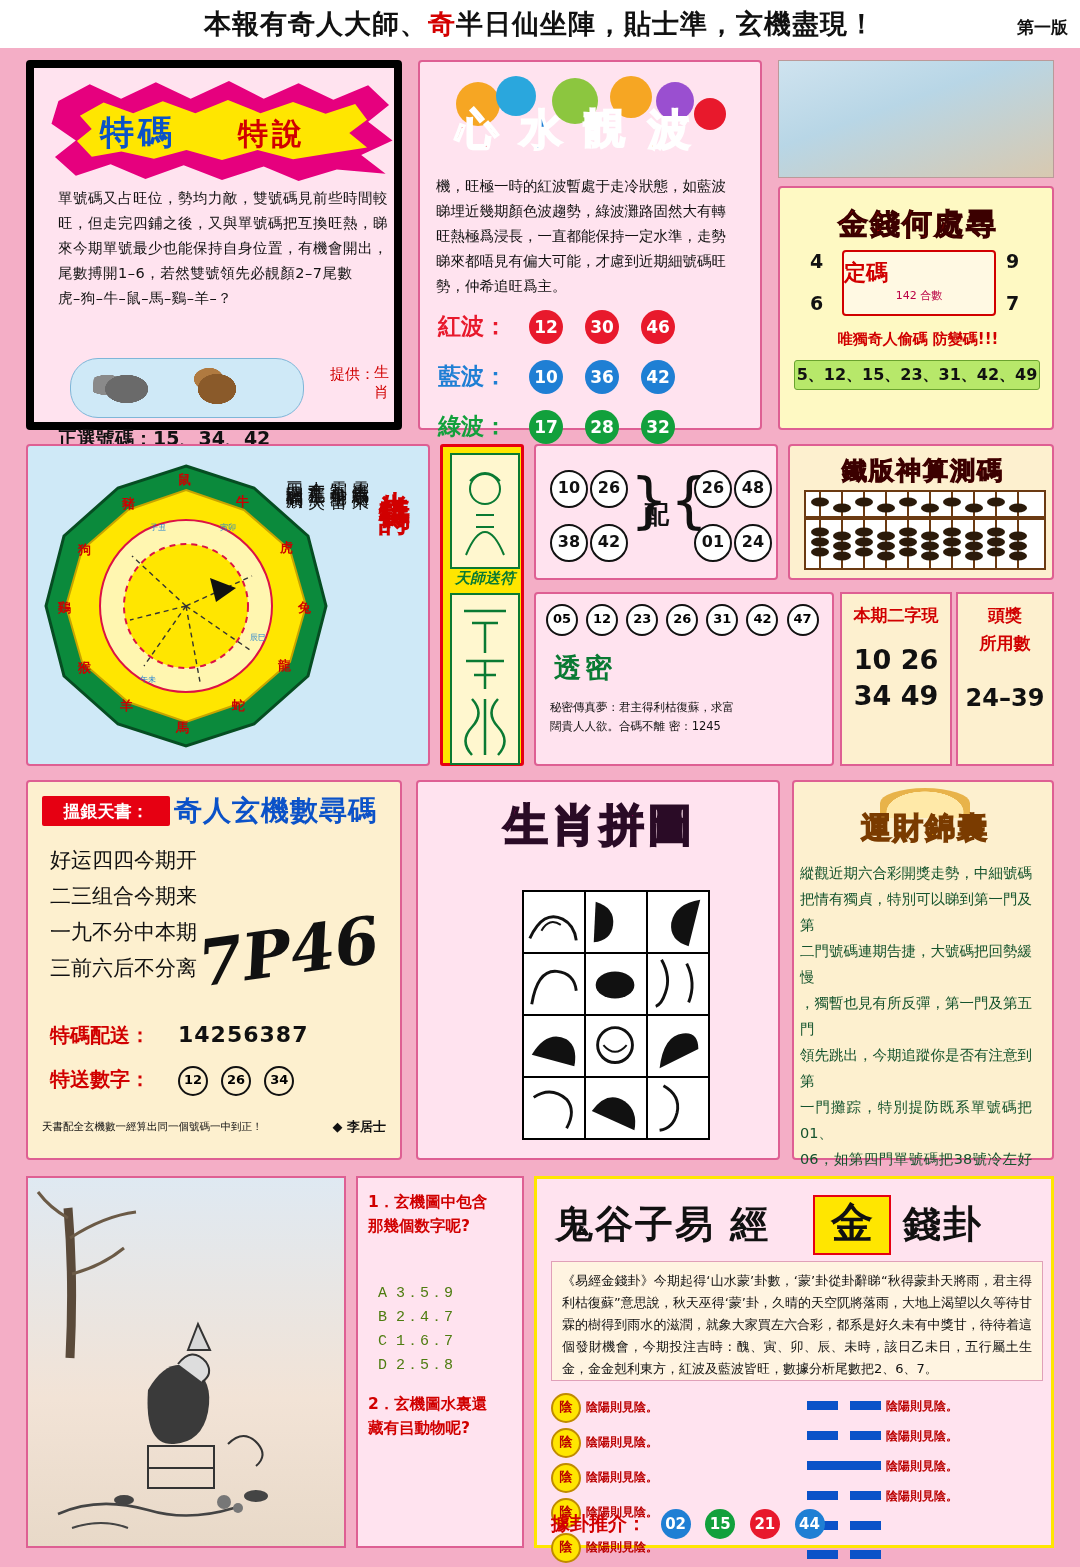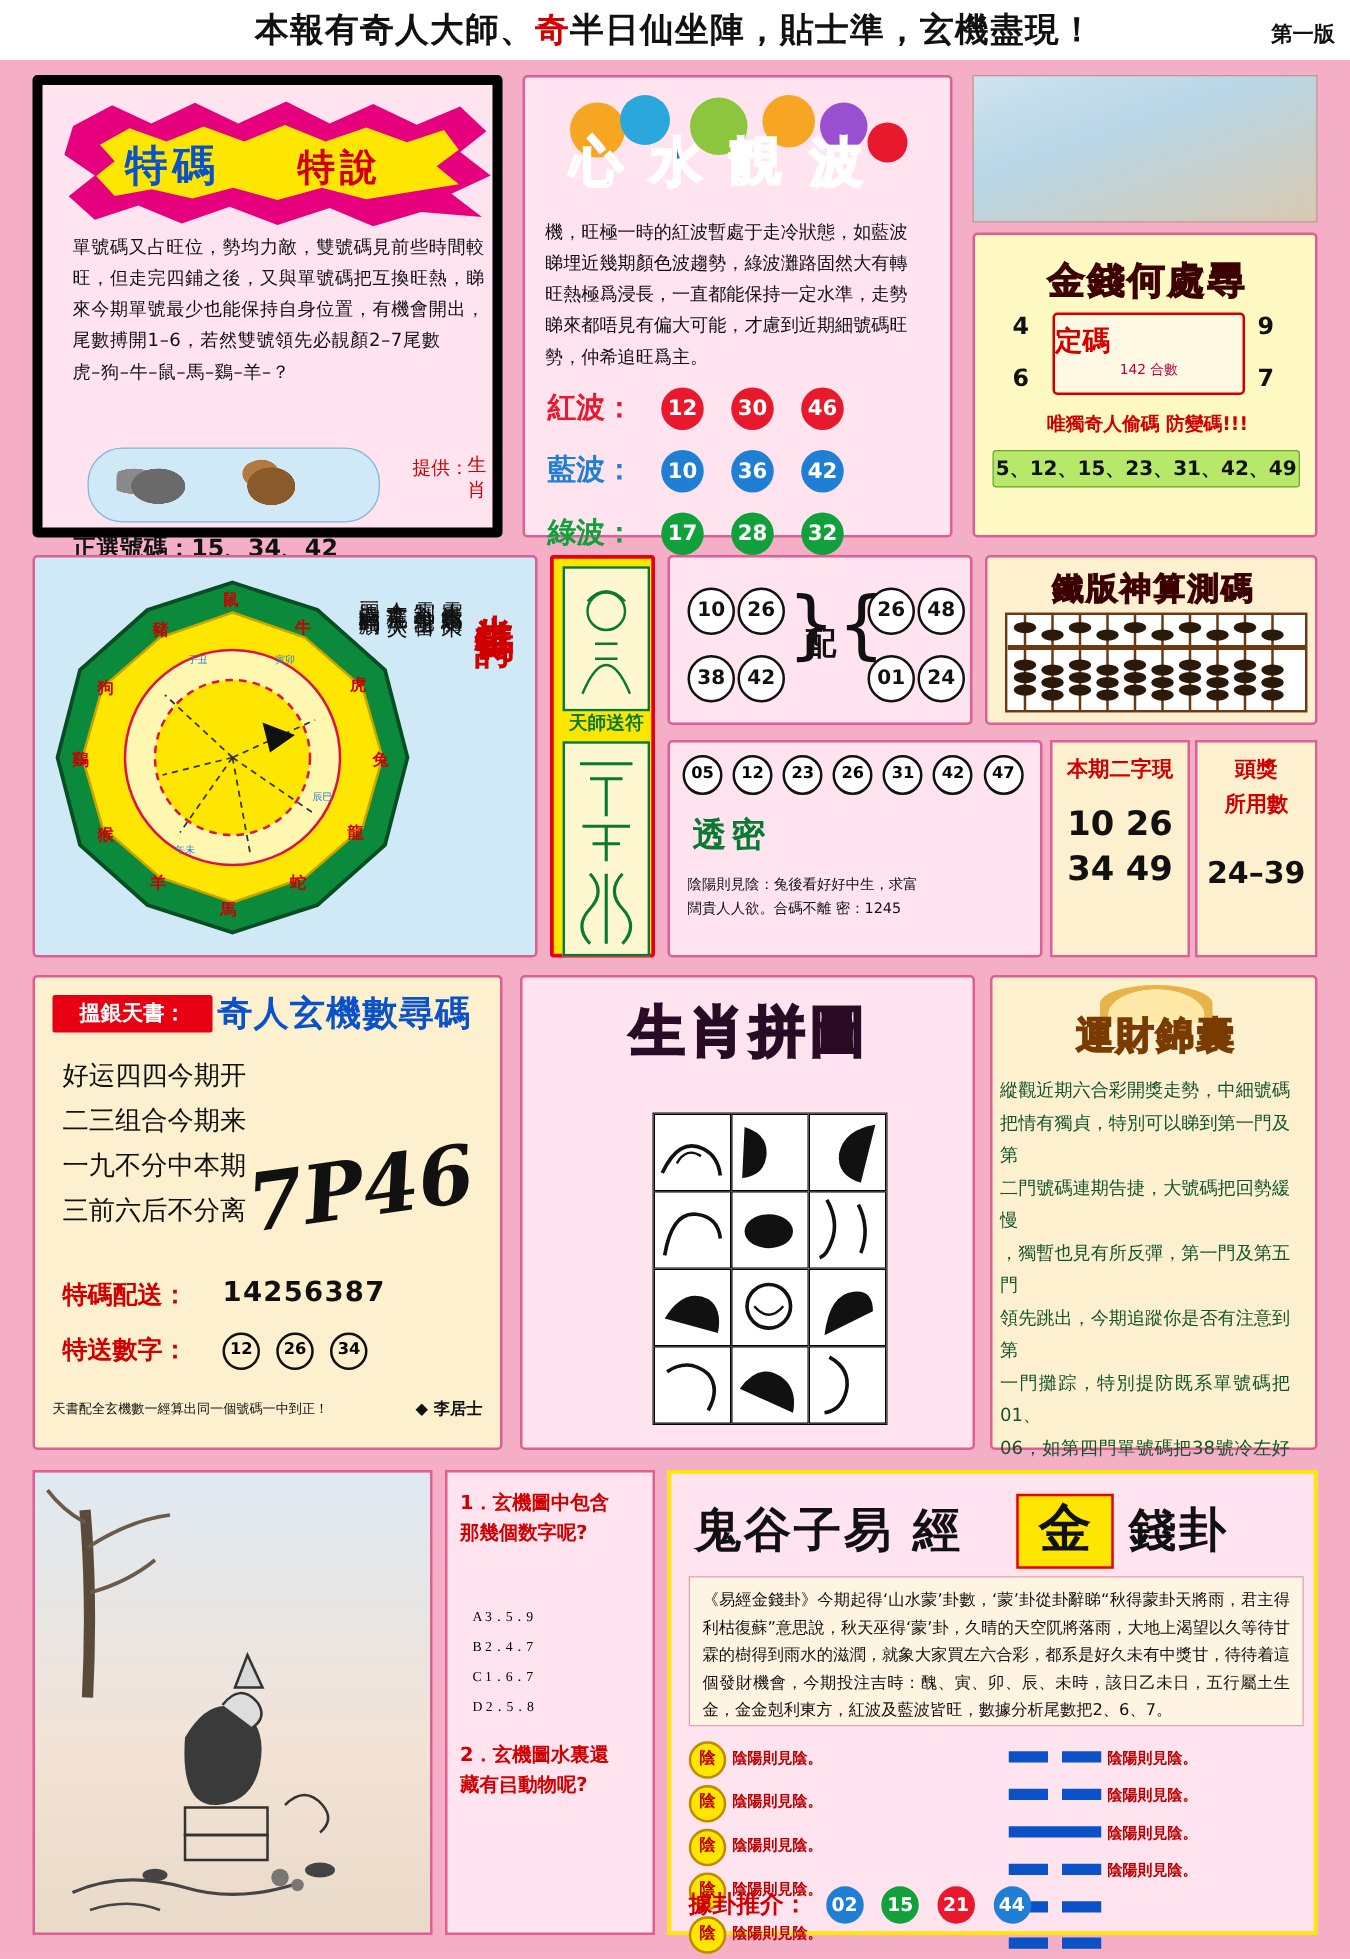--- a/index.html
+++ b/index.html
@@ -77,21 +77,21 @@
   .jq-box .sub{position:absolute;left:0;top:36px;width:150px;text-align:center;font-size:11px;color:#b04;}
   .jq-n{position:absolute;font-size:19px;font-weight:bold;color:#111;}
   .jq-warn{position:absolute;left:0;top:142px;width:276px;text-align:center;font-size:15px;font-weight:bold;color:#d10000;}
   .jq-nums{position:absolute;left:14px;top:172px;width:244px;height:28px;background:#b7e86a;border:1px solid #6aa32e;border-radius:3px;text-align:center;font-size:16px;font-weight:bold;color:#111;line-height:28px;}
   
   #p-zodiac{left:26px;top:444px;width:404px;height:322px;background:#cfe9f7;border:2px solid #de5f93;border-radius:4px;}
   .wheel{position:absolute;left:12px;top:14px;width:292px;height:292px;}
   .poem{position:absolute;right:10px;top:14px;width:118px;height:294px;}
   .poem-col{position:absolute;top:8px;width:22px;font-size:17px;line-height:22px;color:#111;writing-mode:vertical-rl;text-orientation:upright;letter-spacing:2px;}
   .poem-title{position:absolute;right:2px;top:6px;font-size:31px;font-weight:bold;color:#d10000;writing-mode:vertical-rl;text-orientation:upright;letter-spacing:3px;}
-  #p-fu{left:440px;top:444px;width:84px;height:322px;background:#ffe600;border:3px solid #e60012;border-radius:3px;}
+  #p-fu{left:440px;top:444px;width:84px;height:322px;background:#ffe600;border:3px solid #e60012;border-radius:3px;font-style:italic;}
   .fu-top{position:absolute;left:7px;top:6px;width:66px;height:112px;background:#fff7cf;border:2px solid #0a7a33;}
   .fu-label{position:absolute;left:0;top:122px;width:84px;text-align:center;font-size:15px;font-weight:bold;color:#0a7a33;}
   .fu-bot{position:absolute;left:7px;top:146px;width:66px;height:168px;background:#fff7cf;border:2px solid #0a7a33;}
   #p-pei{left:534px;top:444px;width:244px;height:136px;background:#ffe3ef;border:2px solid #de5f93;border-radius:4px;}
   .o-ball{position:absolute;width:34px;height:34px;border-radius:50%;border:2px solid #111;background:#fff;font-size:16px;font-weight:bold;color:#111;text-align:center;line-height:32px;}
   .pei-ch{position:absolute;left:108px;top:52px;font-size:25px;font-weight:bold;color:#111;}
   .brace{position:absolute;font-size:60px;color:#111;line-height:60px;}
   #p-tiepan{left:788px;top:444px;width:266px;height:136px;background:#fdf0cf;border:2px solid #de5f93;border-radius:4px;}
   .tp-title{position:absolute;left:0;top:8px;width:266px;text-align:center;font-size:25px;font-weight:bold;color:#d10000;-webkit-text-stroke:1px #3b0000;letter-spacing:2px;}
   .abacus{position:absolute;left:14px;top:44px;width:238px;height:76px;background:#fff;border:2px solid #6b3a12;}
@@ -121,21 +121,21 @@
   .pz-title{position:absolute;left:0;top:14px;width:364px;text-align:center;font-size:44px;font-weight:bold;color:#e6007e;-webkit-text-stroke:2px #2a0b26;letter-spacing:4px;}
   .pz-grid{position:absolute;left:104px;top:108px;width:186px;height:248px;background:#fff;border:1px solid #000;display:grid;grid-template-columns:repeat(3,1fr);grid-template-rows:repeat(4,1fr);}
   .pz-cell{border:1px solid #000;position:relative;overflow:hidden;background:#fff;}
   #p-yuncai{left:792px;top:780px;width:262px;height:380px;background:#fdf0cf;border:2px solid #de5f93;border-radius:4px;}
   .yc-title{position:absolute;left:0;top:26px;width:262px;text-align:center;font-size:30px;font-weight:bold;color:#e8a000;-webkit-text-stroke:1.5px #7a3b00;letter-spacing:2px;}
   .yc-body{position:absolute;left:6px;top:78px;width:232px;font-size:14.5px;line-height:26px;color:#14532d;text-align:justify;}
   
   #p-ink{left:26px;top:1176px;width:320px;height:372px;background:linear-gradient(180deg,#dfe9f2 0%,#f2e3d6 60%,#e8d9c8 100%);border:2px solid #de5f93;}
   #p-quiz{left:356px;top:1176px;width:168px;height:372px;background:#ffe3ef;border:2px solid #de5f93;}
   .qz{position:absolute;left:10px;font-size:15.5px;line-height:24px;color:#d10000;font-weight:bold;}
-  .qz-opts{position:absolute;left:20px;top:104px;font-size:11px;line-height:24px;color:#000000;font-family:Liberation Serif, serif;}
+  .qz-opts{position:absolute;left:20px;top:104px;font-size:15px;line-height:24px;color:#4d7c0f;font-family:Liberation Mono, monospace;}
   #p-guigu{left:534px;top:1176px;width:520px;height:372px;background:#ffe3ef;border:3px solid #ffe600;}
   .gg-title{position:absolute;left:14px;top:14px;width:492px;height:58px;}
   .gg-t{position:absolute;font-size:38px;font-weight:bold;color:#111;letter-spacing:2px;}
   .gg-jin{position:absolute;left:262px;top:2px;width:74px;height:56px;background:#ffe600;border:2px solid #e60012;}
   .gg-jin span{display:block;text-align:center;font-size:42px;font-weight:bold;color:#111;line-height:52px;}
   .gg-body{position:absolute;left:14px;top:82px;width:492px;height:120px;background:#fff4e1;border:1px solid #e0a0b8;padding:8px 10px;box-sizing:border-box;font-size:13px;line-height:22px;color:#111;text-align:justify;}
   .gg-hex{position:absolute;left:14px;top:214px;width:492px;height:108px;}
   .coin{display:inline-block;width:26px;height:26px;border-radius:50%;background:#ffe600;border:2px solid #c08a00;color:#b00;font-size:13px;font-weight:bold;text-align:center;line-height:24px;}
   .yao{display:inline-block;width:74px;height:9px;background:#0b52c8;vertical-align:middle;}
   .yao.broken{background:linear-gradient(90deg,#0b52c8 0 42%,transparent 42% 58%,#0b52c8 58% 100%);}
@@ -392,21 +392,21 @@
       <span class="tm-ball">05</span>
       <span class="tm-ball">12</span>
       <span class="tm-ball">23</span>
       <span class="tm-ball">26</span>
       <span class="tm-ball">31</span>
       <span class="tm-ball">42</span>
       <span class="tm-ball">47</span>
     </div>
     <div class="tm-word">透密</div>
     <div class="tm-note">
-      <div>陰陽則見陰：兔後看好好中生，求富</div>
+      <div>秘密傳真夢：君主得利枯復蘇，求富</div>
       <div>闊貴人人欲。合碼不離   密：1245</div>
     </div>
   </div>
 
   <div class="panel" id="p-erzi">
     <div class="sm-title">本期二字現</div>
     <div class="sm-nums">
       <div>10  26</div>
       <div>34  49</div>
     </div>

